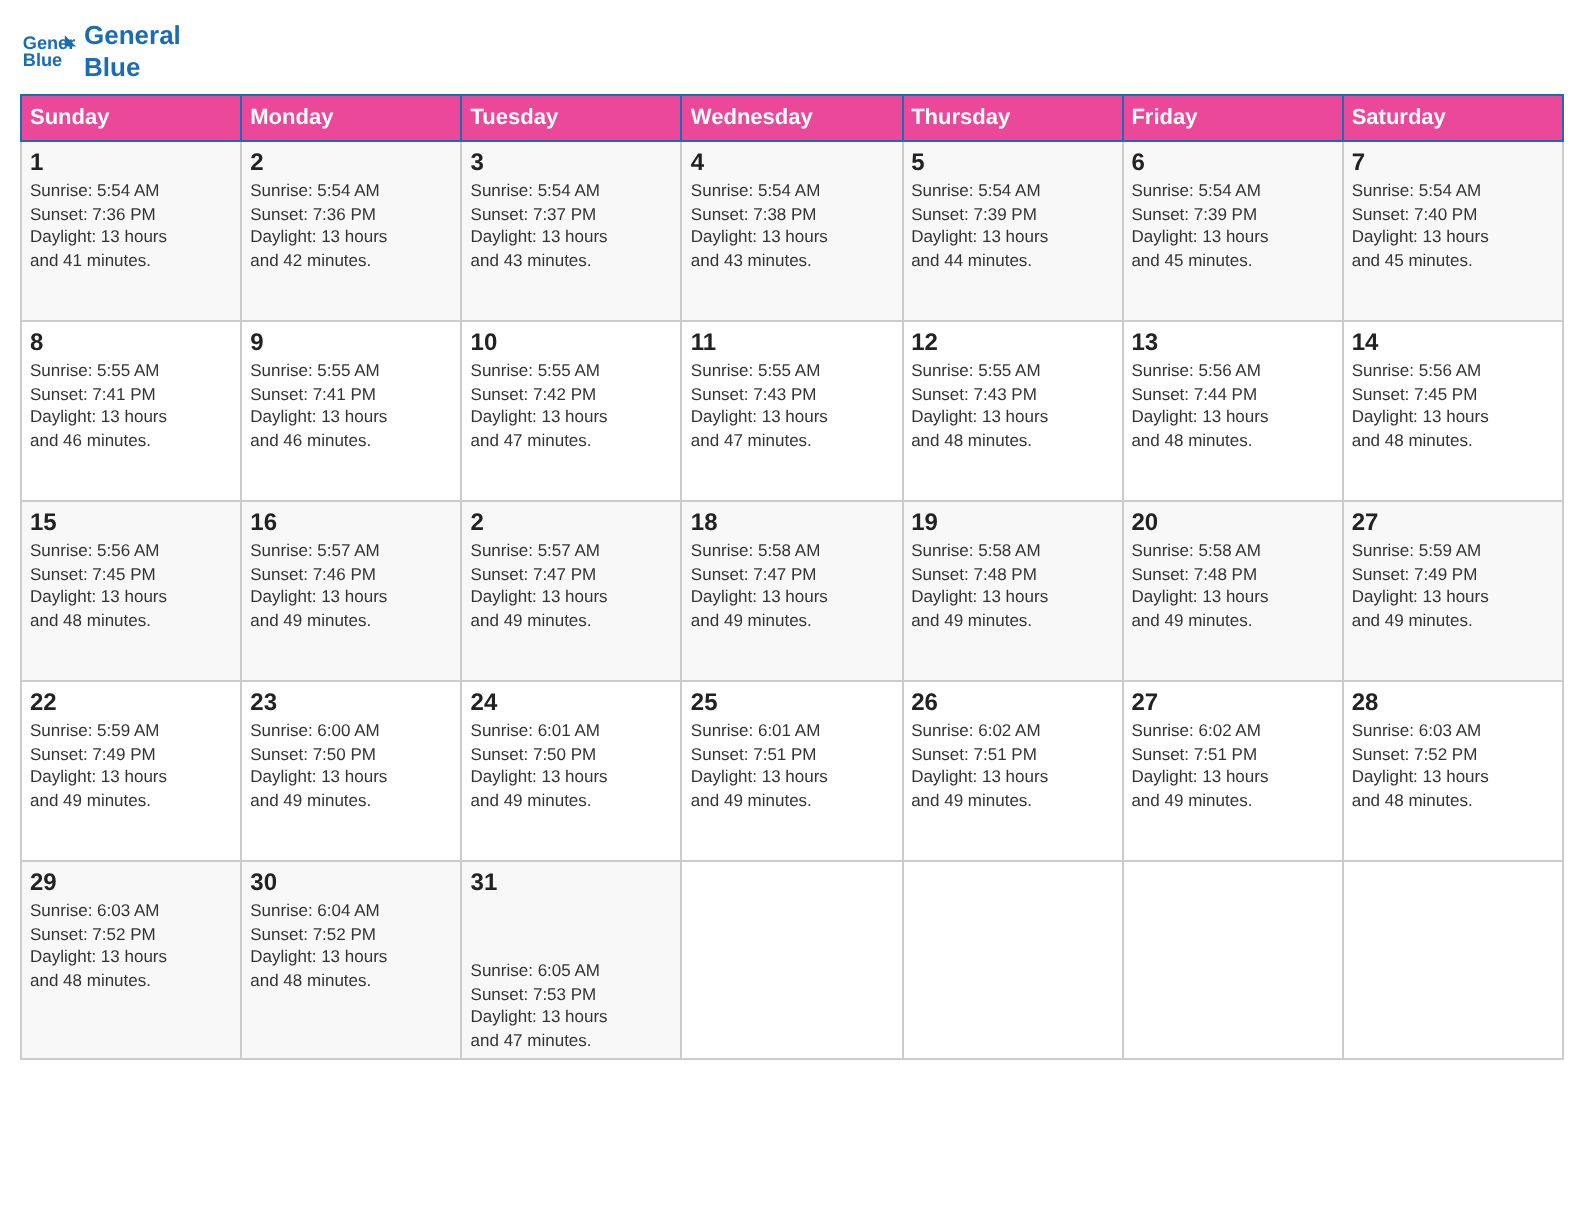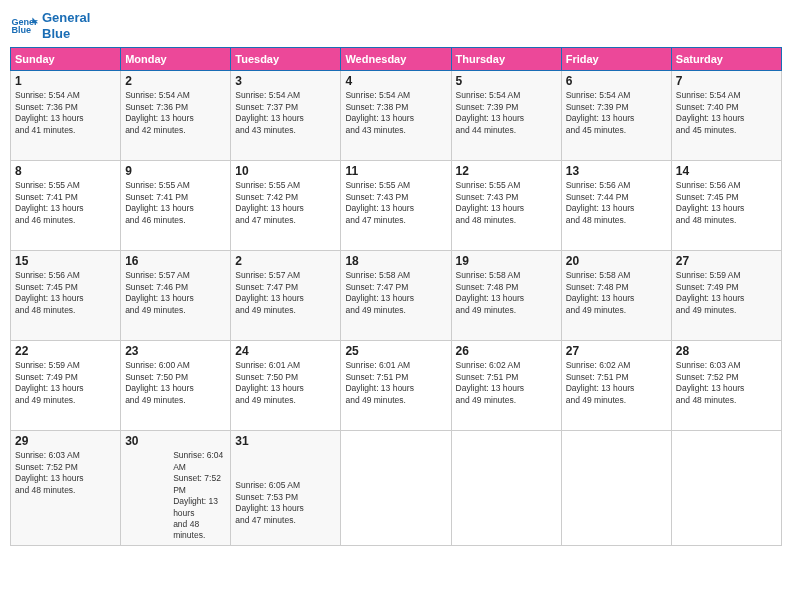--- a/index.html
+++ b/index.html
@@ -329,21 +329,21 @@
       <tr>
         <td>
           <span class="day-num">29</span>
           <div class="day-info" style="white-space: pre-line;">Sunrise: 6:03 AM
 Sunset: 7:52 PM
 Daylight: 13 hours
 and 48 minutes.</div>
         </td>
         <td>
           <span class="day-num">30</span>
-          <div class="day-info" style="white-space: pre-line; margin-left: 48px;">Sunrise: 6:04 AM
+          <div class="day-info" style="white-space: pre-line;">Sunrise: 6:04 AM
 Sunset: 7:52 PM
 Daylight: 13 hours
 and 48 minutes.</div>
         </td>
         <td>
           <span class="day-num">31</span>
           <div class="day-info" style="white-space: pre-line; margin-top: 32px;">Sunrise: 6:05 AM
 Sunset: 7:53 PM
 Daylight: 13 hours
 and 47 minutes.</div>

